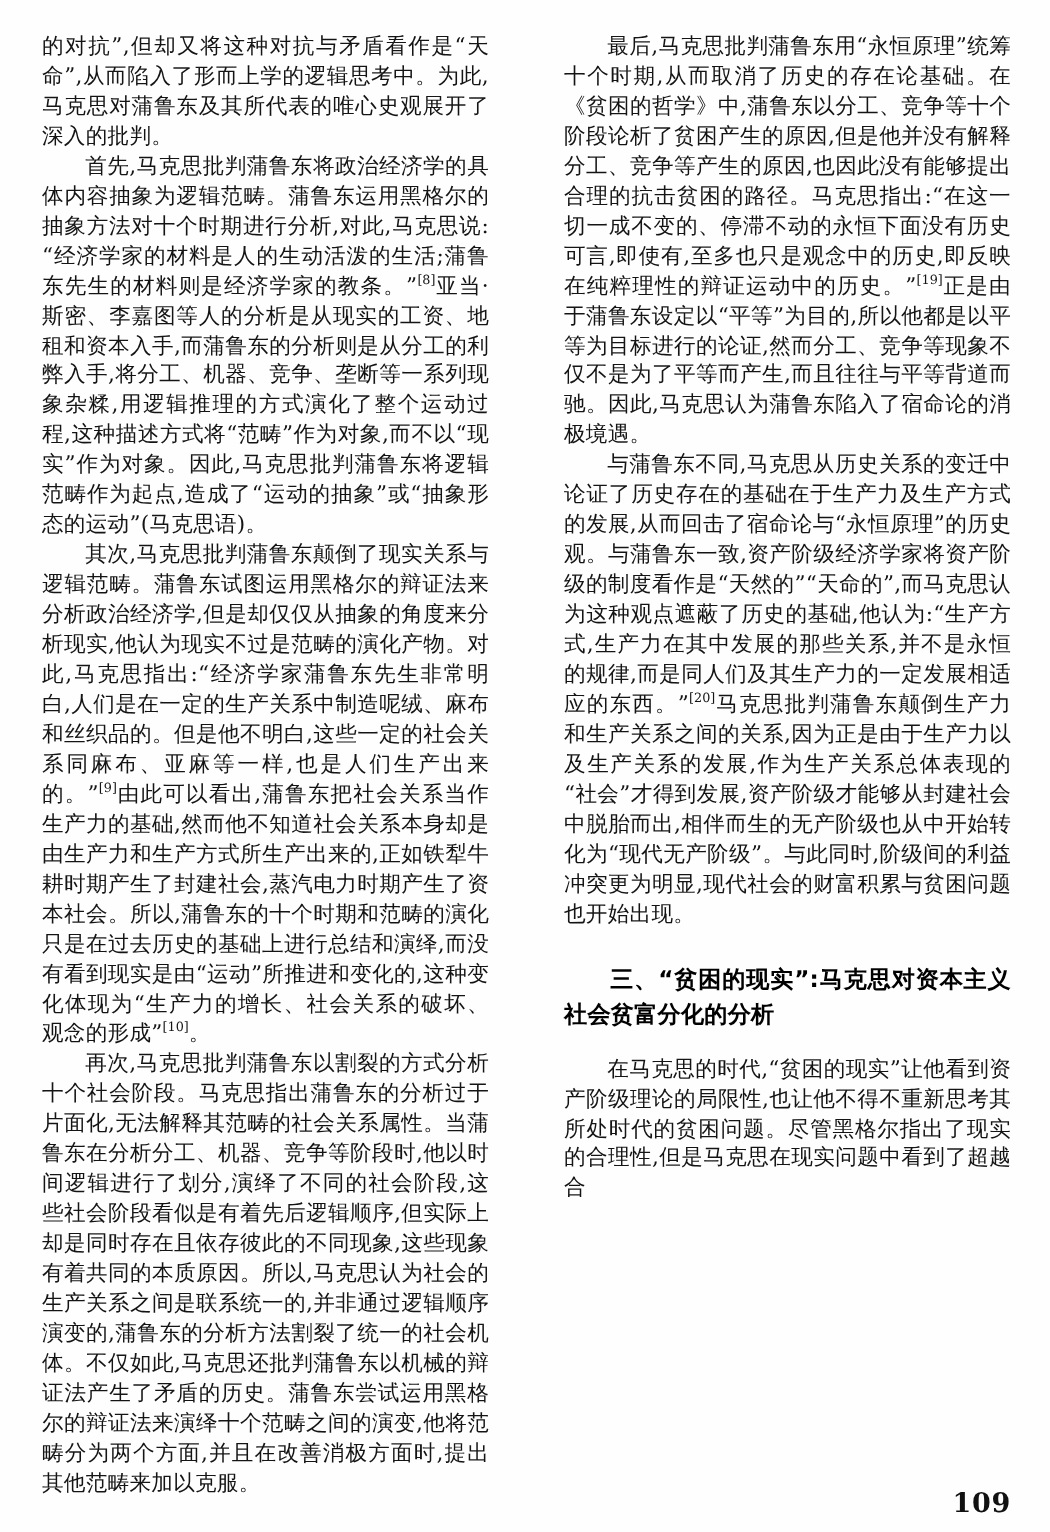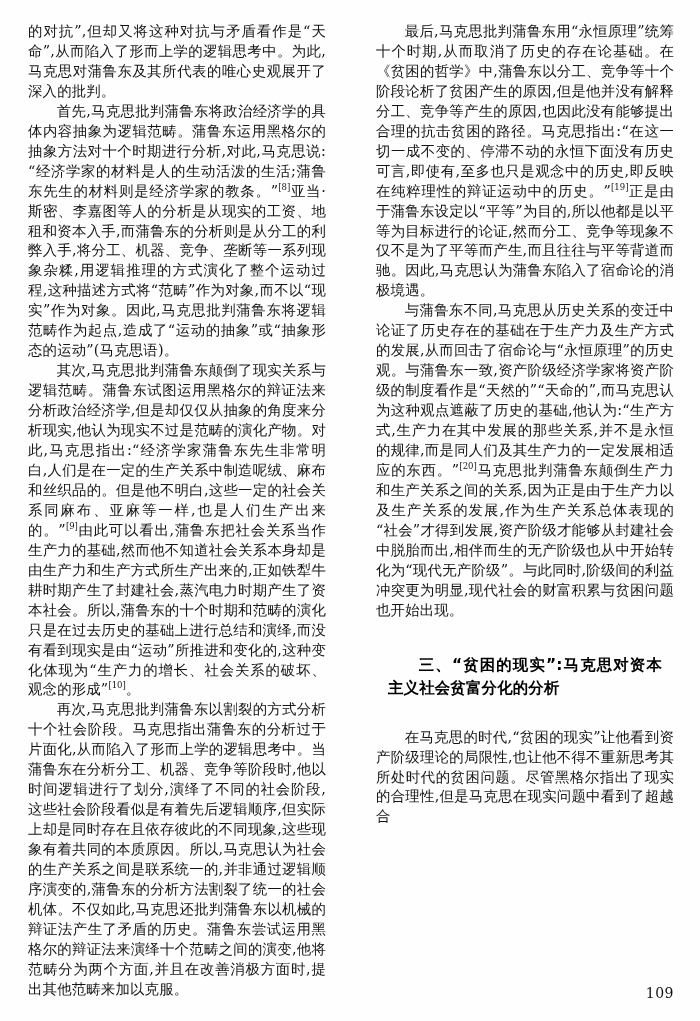--- a/index.html
+++ b/index.html
@@ -54,55 +54,55 @@
   p.indent {
     text-indent: 2em;
   }
   .sup {
     font-size: 8.5px;
     vertical-align: super;
     line-height: 0;
     letter-spacing: 0;
   }
   h2.section-heading {
-    margin: 12px;
+    margin: 0;
     padding-top: 21px;
     padding-bottom: 15px;
     font-size: 15.4px;
     line-height: 23.5px;
     font-weight: bold;
     text-align: justify;
     text-justify: inter-ideograph;
     text-indent: 2em;
     letter-spacing: 0.2px;
     color: #000;
     font-family: "DejaVu Sans", "Liberation Sans", sans-serif;
   }
   .page-number {
     position: absolute;
     right: 26px;
-    bottom: 20px;
-    font-size: 14px;
-    font-weight: normal;
+    bottom: 8px;
+    font-size: 18px;
+    font-weight: bold;
     color: #111;
     letter-spacing: 0.5px;
     font-family: "DejaVu Serif", "Liberation Serif", serif;
   }
 </style>
 </head>
 <body>
 
 <div class="page">
   <div class="columns">
 
     <div class="col col-left">
       <p class="para">的对抗”,但却又将这种对抗与矛盾看作是“天命”,从而陷入了形而上学的逻辑思考中。为此,马克思对蒲鲁东及其所代表的唯心史观展开了深入的批判。</p>
       <p class="para indent">首先,马克思批判蒲鲁东将政治经济学的具体内容抽象为逻辑范畴。蒲鲁东运用黑格尔的抽象方法对十个时期进行分析,对此,马克思说:“经济学家的材料是人的生动活泼的生活;蒲鲁东先生的材料则是经济学家的教条。”<sup class="sup">[8]</sup>亚当·斯密、李嘉图等人的分析是从现实的工资、地租和资本入手,而蒲鲁东的分析则是从分工的利弊入手,将分工、机器、竞争、垄断等一系列现象杂糅,用逻辑推理的方式演化了整个运动过程,这种描述方式将“范畴”作为对象,而不以“现实”作为对象。因此,马克思批判蒲鲁东将逻辑范畴作为起点,造成了“运动的抽象”或“抽象形态的运动”(马克思语)。</p>
       <p class="para indent">其次,马克思批判蒲鲁东颠倒了现实关系与逻辑范畴。蒲鲁东试图运用黑格尔的辩证法来分析政治经济学,但是却仅仅从抽象的角度来分析现实,他认为现实不过是范畴的演化产物。对此,马克思指出:“经济学家蒲鲁东先生非常明白,人们是在一定的生产关系中制造呢绒、麻布和丝织品的。但是他不明白,这些一定的社会关系同麻布、亚麻等一样,也是人们生产出来的。”<sup class="sup">[9]</sup>由此可以看出,蒲鲁东把社会关系当作生产力的基础,然而他不知道社会关系本身却是由生产力和生产方式所生产出来的,正如铁犁牛耕时期产生了封建社会,蒸汽电力时期产生了资本社会。所以,蒲鲁东的十个时期和范畴的演化只是在过去历史的基础上进行总结和演绎,而没有看到现实是由“运动”所推进和变化的,这种变化体现为“生产力的增长、社会关系的破坏、观念的形成”<sup class="sup">[10]</sup>。</p>
-      <p class="para indent">再次,马克思批判蒲鲁东以割裂的方式分析十个社会阶段。马克思指出蒲鲁东的分析过于片面化,从而陷入了形而上学的逻辑思考中。当蒲鲁东在分析分工、机器、竞争等阶段时,他以时间逻辑进行了划分,演绎了不同的社会阶段,这些社会阶段看似是有着先后逻辑顺序,但实际上却是同时存在且依存彼此的不同现象,这些现象有着共同的本质原因。所以,马克思认为社会的生产关系之间是联系统一的,并非通过逻辑顺序演变的,蒲鲁东的分析方法割裂了统一的社会机体。不仅如此,马克思还批判蒲鲁东以机械的辩证法产生了矛盾的历史。蒲鲁东尝试运用黑格尔的辩证法来演绎十个范畴之间的演变,他将范畴分为两个方面,并且在改善消极方面时,提出其他范畴来加以克服。</p>
+      <p class="para indent">再次,马克思批判蒲鲁东以割裂的方式分析十个社会阶段。马克思指出蒲鲁东的分析过于片面化,无法解释其范畴的社会关系属性。当蒲鲁东在分析分工、机器、竞争等阶段时,他以时间逻辑进行了划分,演绎了不同的社会阶段,这些社会阶段看似是有着先后逻辑顺序,但实际上却是同时存在且依存彼此的不同现象,这些现象有着共同的本质原因。所以,马克思认为社会的生产关系之间是联系统一的,并非通过逻辑顺序演变的,蒲鲁东的分析方法割裂了统一的社会机体。不仅如此,马克思还批判蒲鲁东以机械的辩证法产生了矛盾的历史。蒲鲁东尝试运用黑格尔的辩证法来演绎十个范畴之间的演变,他将范畴分为两个方面,并且在改善消极方面时,提出其他范畴来加以克服。</p>
     </div>
 
     <div class="col col-right">
       <p class="para indent">最后,马克思批判蒲鲁东用“永恒原理”统筹十个时期,从而取消了历史的存在论基础。在《贫困的哲学》中,蒲鲁东以分工、竞争等十个阶段论析了贫困产生的原因,但是他并没有解释分工、竞争等产生的原因,也因此没有能够提出合理的抗击贫困的路径。马克思指出:“在这一切一成不变的、停滞不动的永恒下面没有历史可言,即使有,至多也只是观念中的历史,即反映在纯粹理性的辩证运动中的历史。”<sup class="sup">[19]</sup>正是由于蒲鲁东设定以“平等”为目的,所以他都是以平等为目标进行的论证,然而分工、竞争等现象不仅不是为了平等而产生,而且往往与平等背道而驰。因此,马克思认为蒲鲁东陷入了宿命论的消极境遇。</p>
       <p class="para indent">与蒲鲁东不同,马克思从历史关系的变迁中论证了历史存在的基础在于生产力及生产方式的发展,从而回击了宿命论与“永恒原理”的历史观。与蒲鲁东一致,资产阶级经济学家将资产阶级的制度看作是“天然的”“天命的”,而马克思认为这种观点遮蔽了历史的基础,他认为:“生产方式,生产力在其中发展的那些关系,并不是永恒的规律,而是同人们及其生产力的一定发展相适应的东西。”<sup class="sup">[20]</sup>马克思批判蒲鲁东颠倒生产力和生产关系之间的关系,因为正是由于生产力以及生产关系的发展,作为生产关系总体表现的“社会”才得到发展,资产阶级才能够从封建社会中脱胎而出,相伴而生的无产阶级也从中开始转化为“现代无产阶级”。与此同时,阶级间的利益冲突更为明显,现代社会的财富积累与贫困问题也开始出现。</p>
       <h2 class="section-heading">三、“贫困的现实”:马克思对资本主义社会贫富分化的分析</h2>
       <p class="para indent">在马克思的时代,“贫困的现实”让他看到资产阶级理论的局限性,也让他不得不重新思考其所处时代的贫困问题。尽管黑格尔指出了现实的合理性,但是马克思在现实问题中看到了超越合</p>
     </div>
 
   </div>

